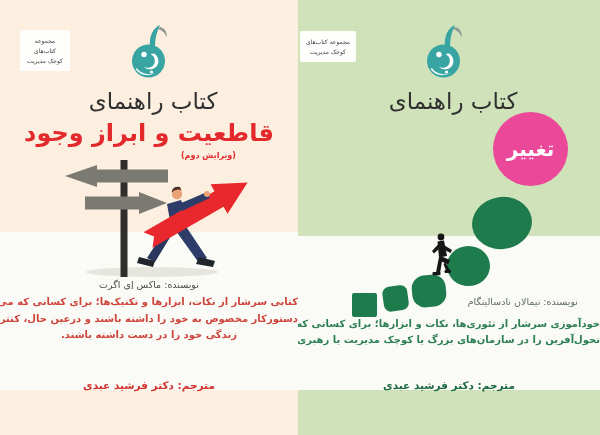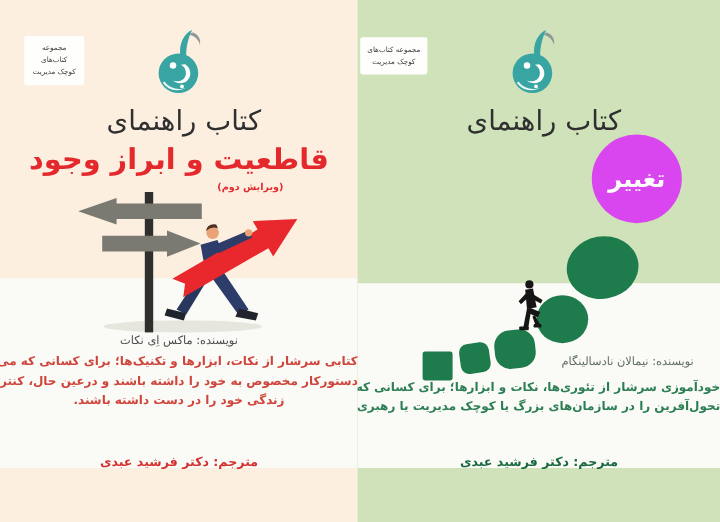--- a/index.html
+++ b/index.html
@@ -34,21 +34,21 @@
   #cover-left .book-subtitle{
     position:absolute;top:119px;left:0;width:100%;text-align:center;
     font-size:24px;font-weight:bold;color:#e4292d;
   }
   .edition{
     position:absolute;top:151px;right:62px;font-size:8px;font-weight:bold;color:#e4292d;text-align:center;
   }
 
   .subtitle-circle{
     position:absolute;left:195px;top:112px;width:75px;height:74px;
-    border-radius:50%;background:#d946ef;z-index:2;
+    border-radius:50%;background:#ec4899;z-index:2;
   }
   .subtitle-circle .circle-word{
     display:block;width:100%;line-height:74px;text-align:center;
     color:#ffffff;font-size:20px;font-weight:bold;
   }
   .subtitle-rest{
     position:absolute;top:135px;right:105px;font-size:23px;font-weight:bold;
     color:#1d7b4b;z-index:2;white-space:nowrap;
   }
 
@@ -110,21 +110,21 @@
     <polygon points="112,46 126,42 136,64 116,68" fill="#2e3c69"></polygon>
     <g transform="translate(93,82) rotate(-30)">
       <polygon points="0,-9 82,-9 82,-17 115,0 82,17 82,9 0,9 7,0" fill="#e8282d"></polygon>
     </g>
     <polygon points="124,46 152,34 155,40 127,53" fill="#2e3c69"></polygon>
     <circle cx="152" cy="36" r="3" fill="#e9a377"></circle>
     <circle cx="122" cy="36" r="5.2" fill="#e9a377"></circle>
     <path d="M116.5,34.5 q1,-6.5 8.5,-5.5 l1.5,3.5 q-5,-2.5 -10,2 z" fill="#4a2e23"></path>
   </svg>
 
-  <div class="author">نویسنده: ماکس اِی نکات</div>
+  <div class="author">نویسنده: ماکس اِی اگرت</div>
 
   <div class="desc">
     <div>کتابی سرشار از نکات، ابزارها و تکنیک‌ها؛ برای کسانی که می‌خواهند</div>
     <div>دستورکار مخصوص به خود را داشته باشند و درعین حال، کنترل</div>
     <div>زندگی خود را در دست داشته باشند.</div>
   </div>
 
   <div class="translator">مترجم: دکتر فرشید عبدی</div>
 </div>
 

